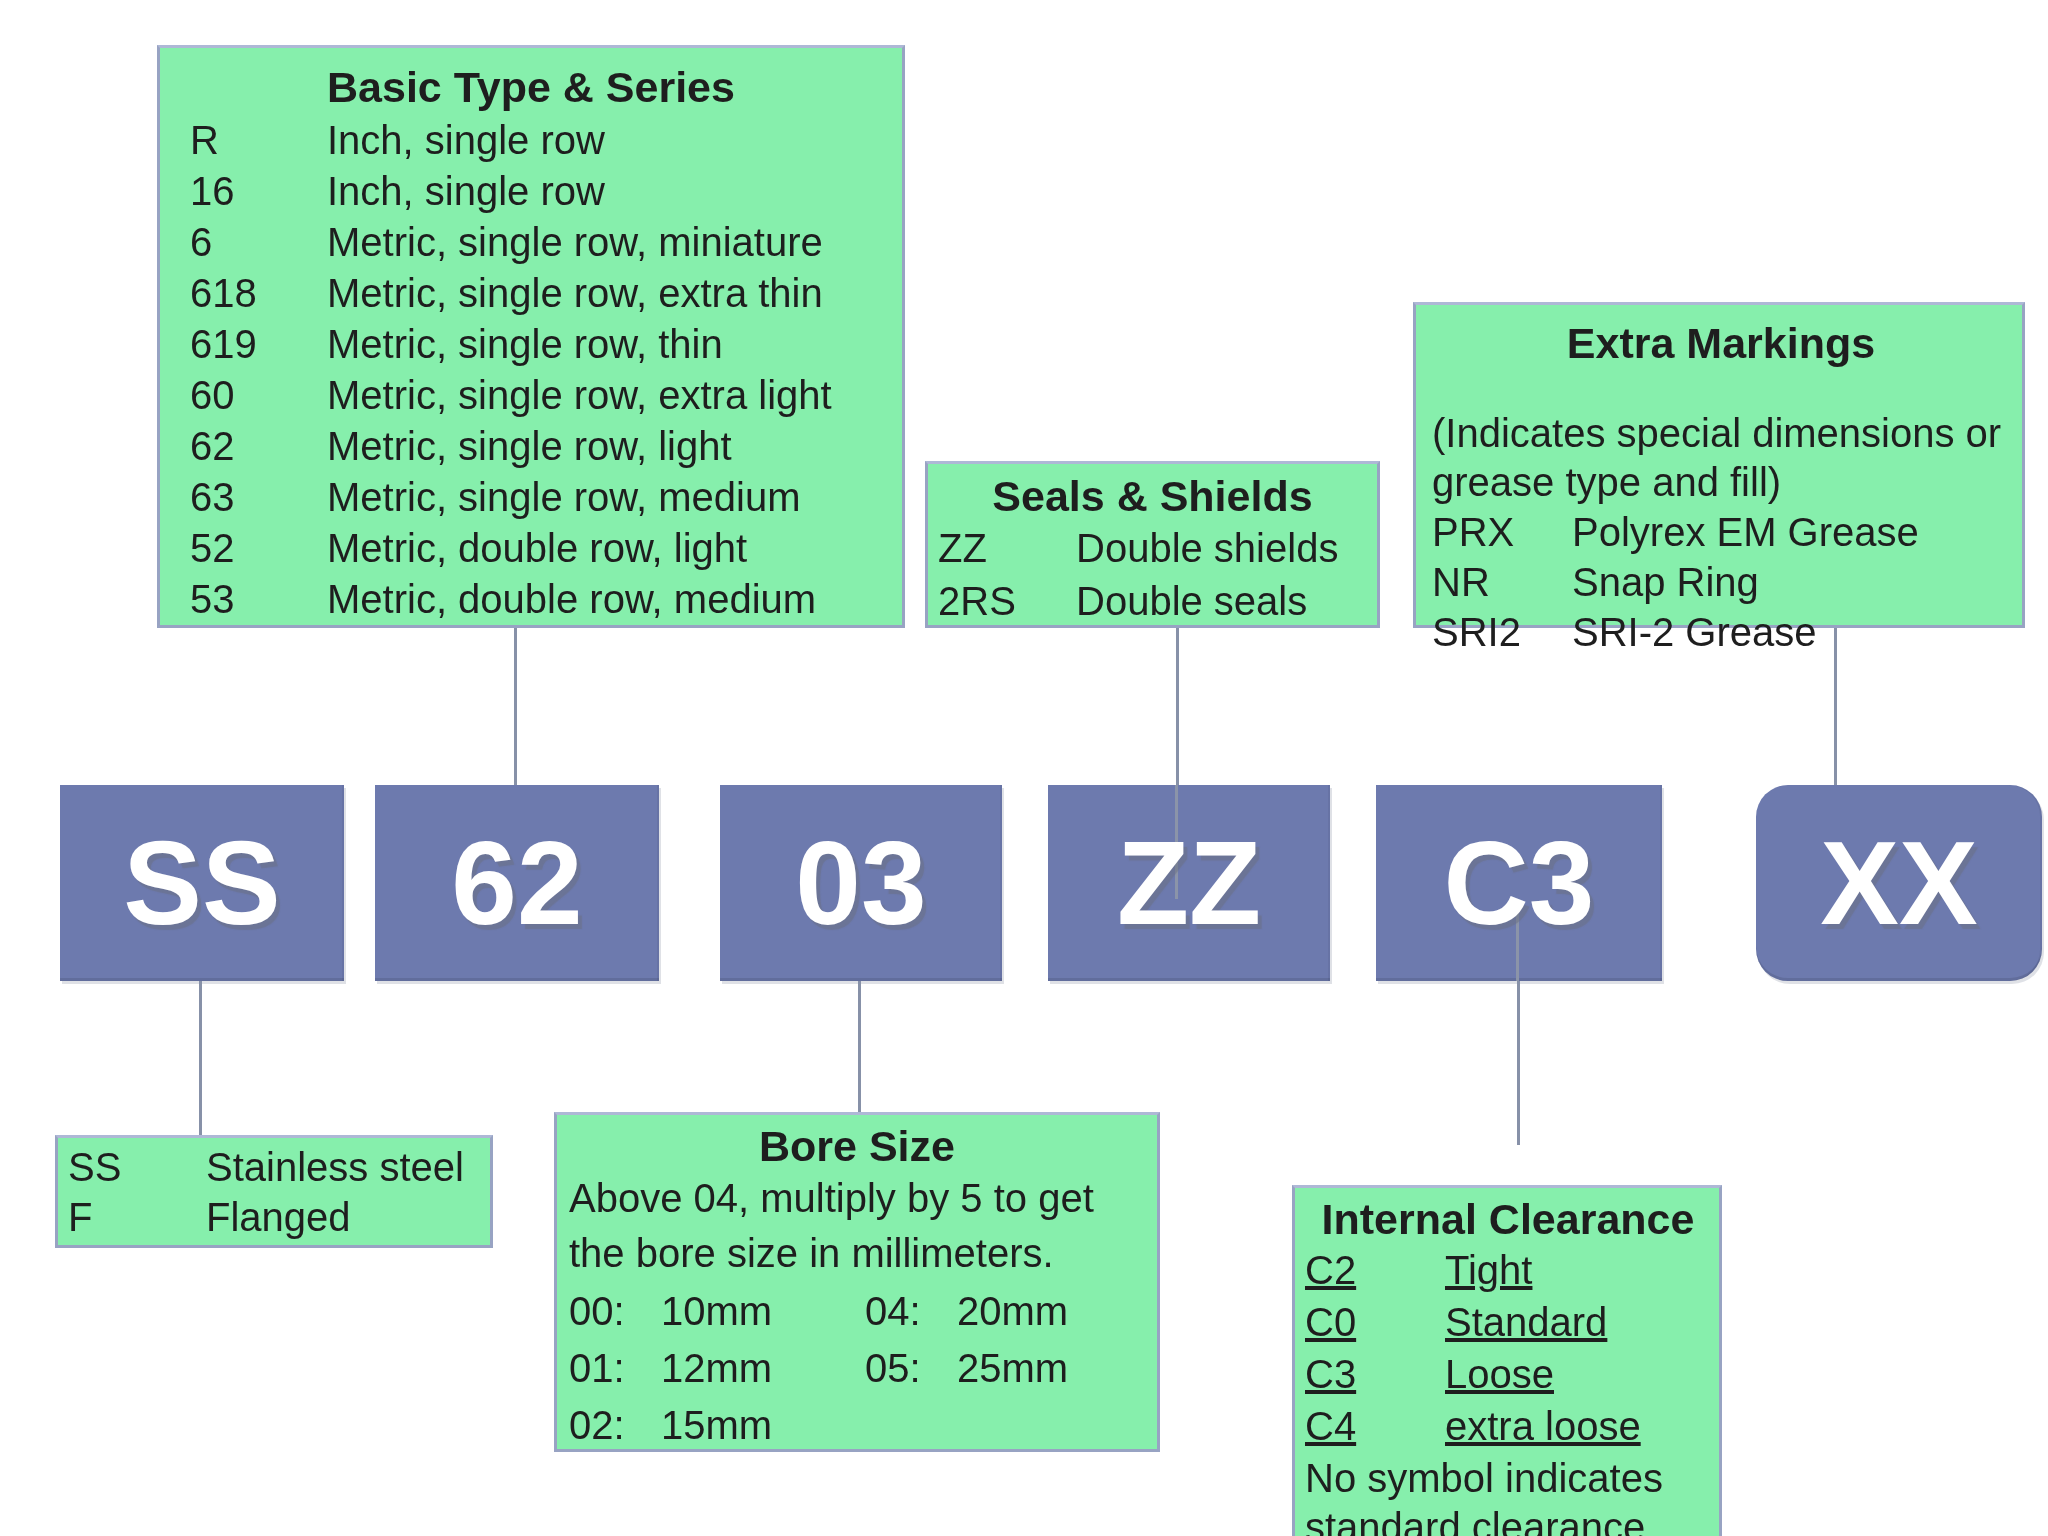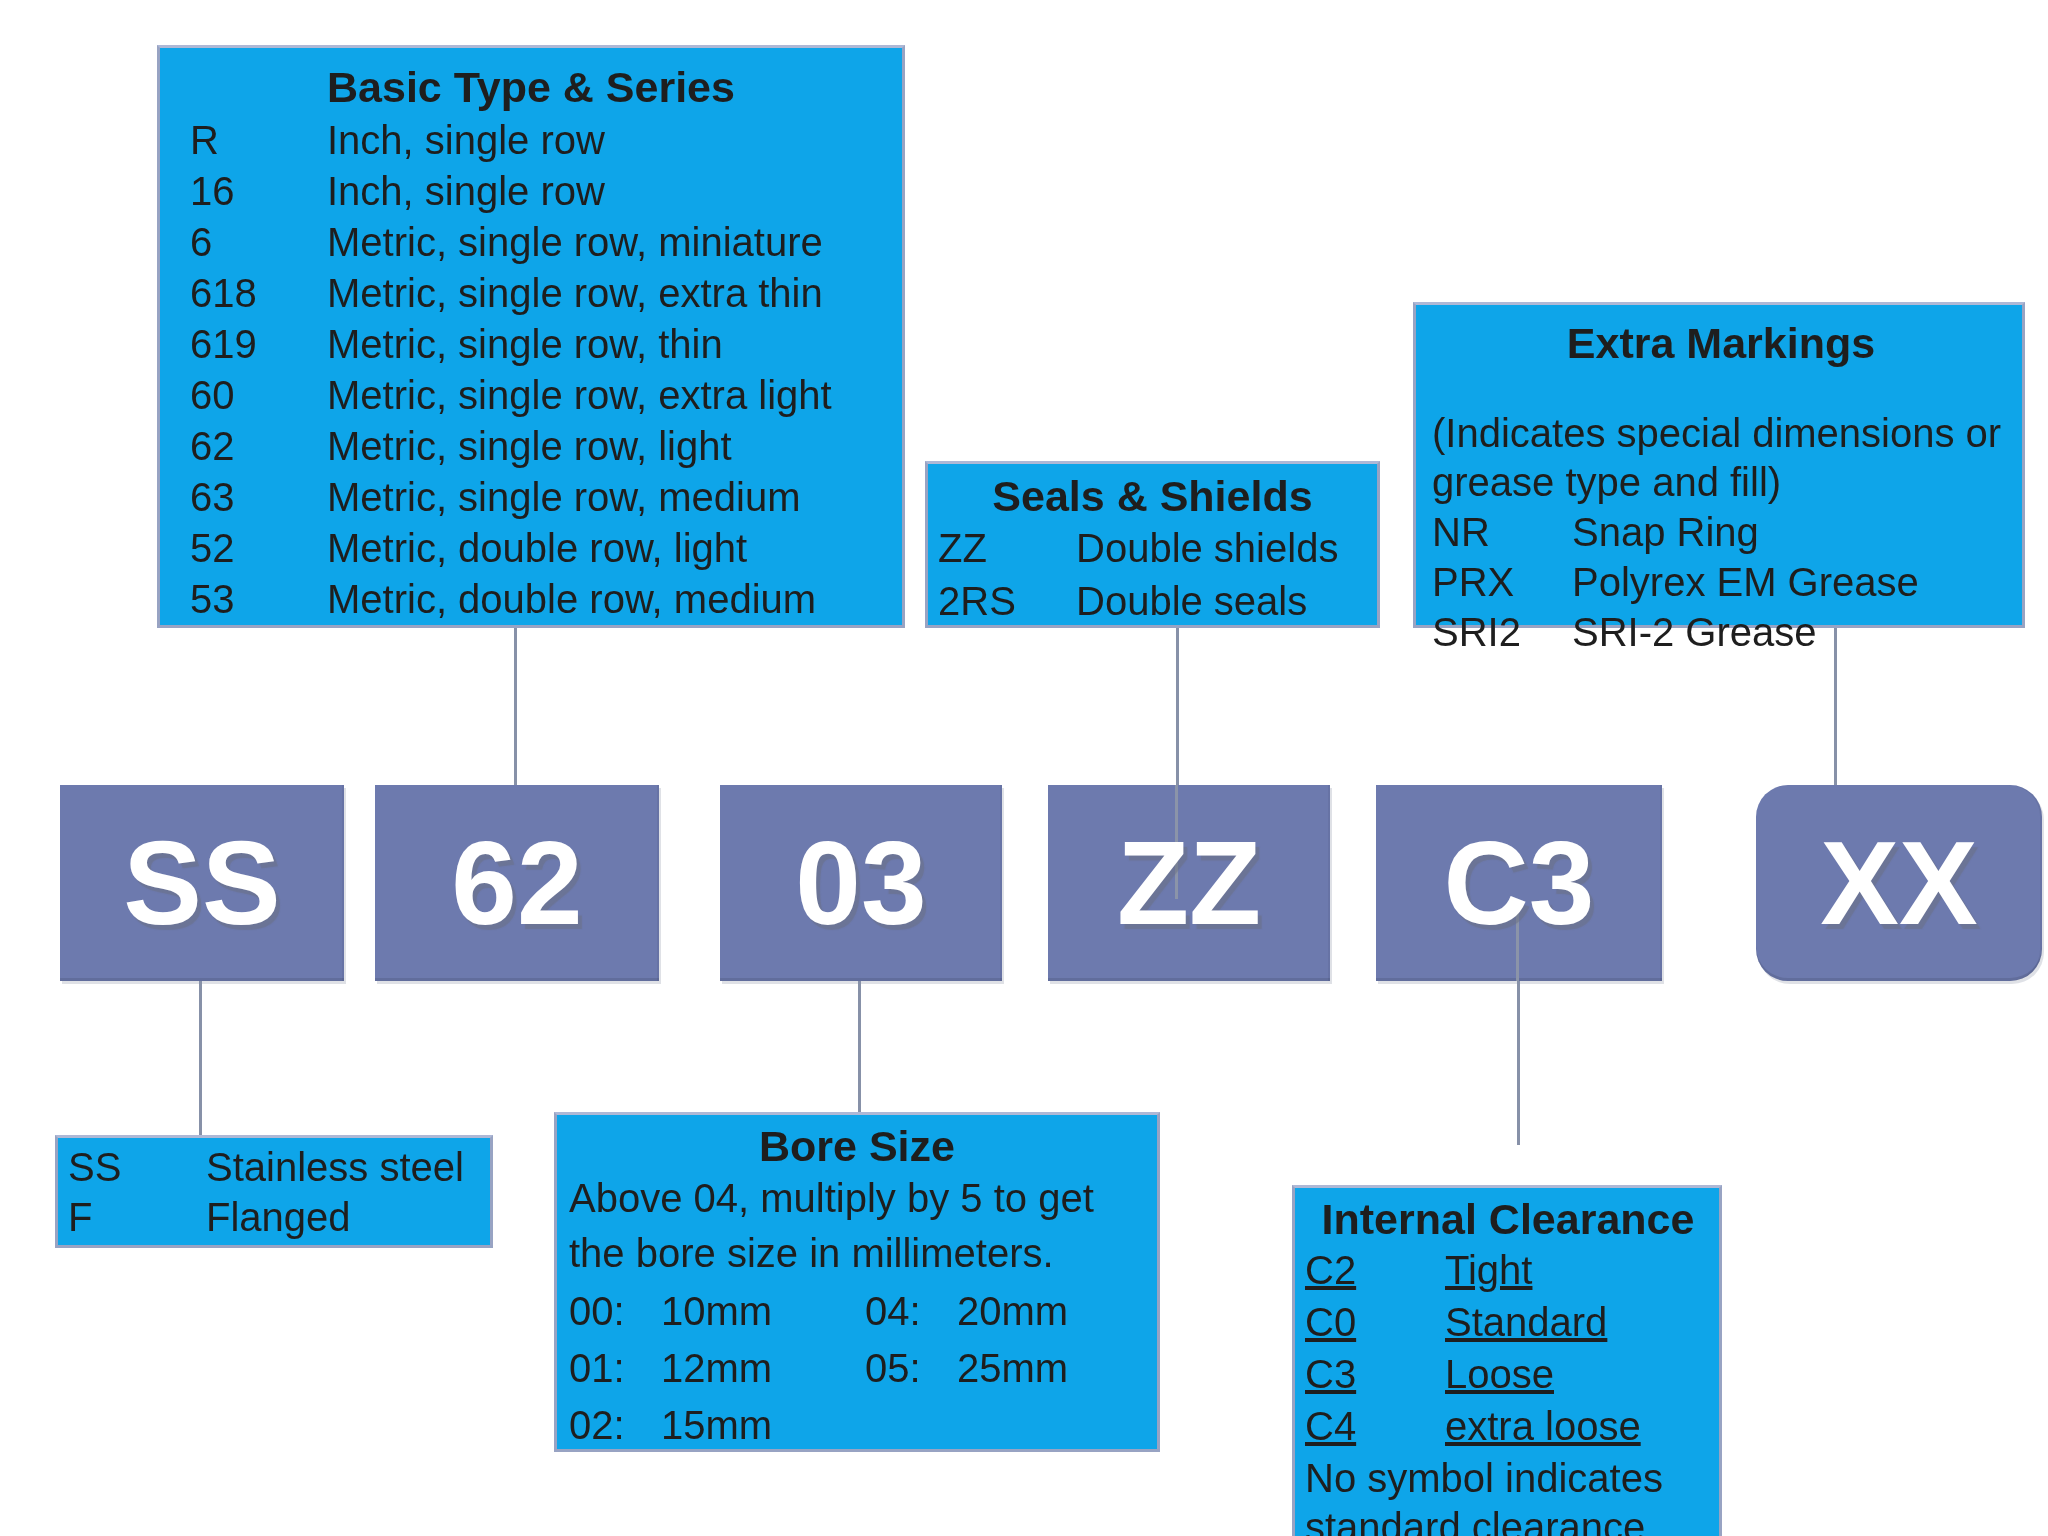--- a/index.html
+++ b/index.html
@@ -7,21 +7,21 @@
     position:relative;
     width:2048px;height:1536px;
     background:#ffffff;
     font-family:"Liberation Sans","DejaVu Sans",sans-serif;
     color:#1e1e1e;
     overflow:hidden;
   }
   
   .callout{
     position:absolute;
-    background:#0ea5e9;
+    background:#86efac;
     border:3px solid #98a3c3;
     border-top-color:#aeb8d6;
     box-sizing:border-box;
     font-size:40px;
   }
   .callout .title{
     font-weight:bold;
     font-size:43px;
   }
   .row{display:flex;align-items:baseline;}
@@ -170,26 +170,26 @@
     <div class="row">
       <span class="code">2RS</span>
       <span class="desc">Double seals</span>
     </div>
   </div>
 
   <div class="callout" id="box-extra">
     <div class="title centered">Extra Markings</div>
     <div class="subtitle">(Indicates special dimensions or grease type and fill)</div>
     <div class="row">
+      <span class="code">PRX</span>
+      <span class="desc">Polyrex EM Grease</span>
+    </div>
+    <div class="row">
       <span class="code">NR</span>
       <span class="desc">Snap Ring</span>
-    </div>
-    <div class="row">
-      <span class="code">PRX</span>
-      <span class="desc">Polyrex EM Grease</span>
     </div>
     <div class="row">
       <span class="code">SRI2</span>
       <span class="desc">SRI-2 Grease</span>
     </div>
   </div>
 
   <div class="connector" style="left:514px;top:628px;height:157px;"></div>
   <div class="connector" style="left:1176px;top:628px;height:157px;"></div>
   <div class="connector" style="left:1834px;top:628px;height:157px;"></div>

